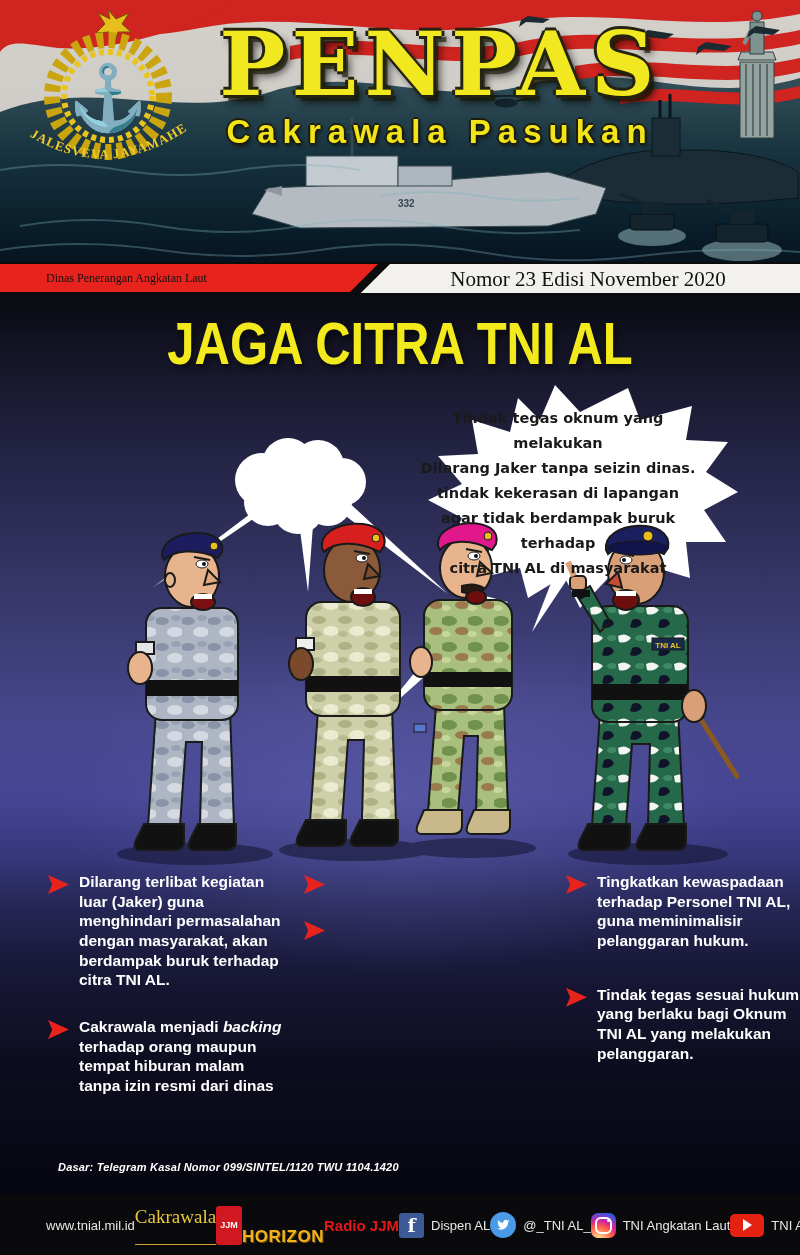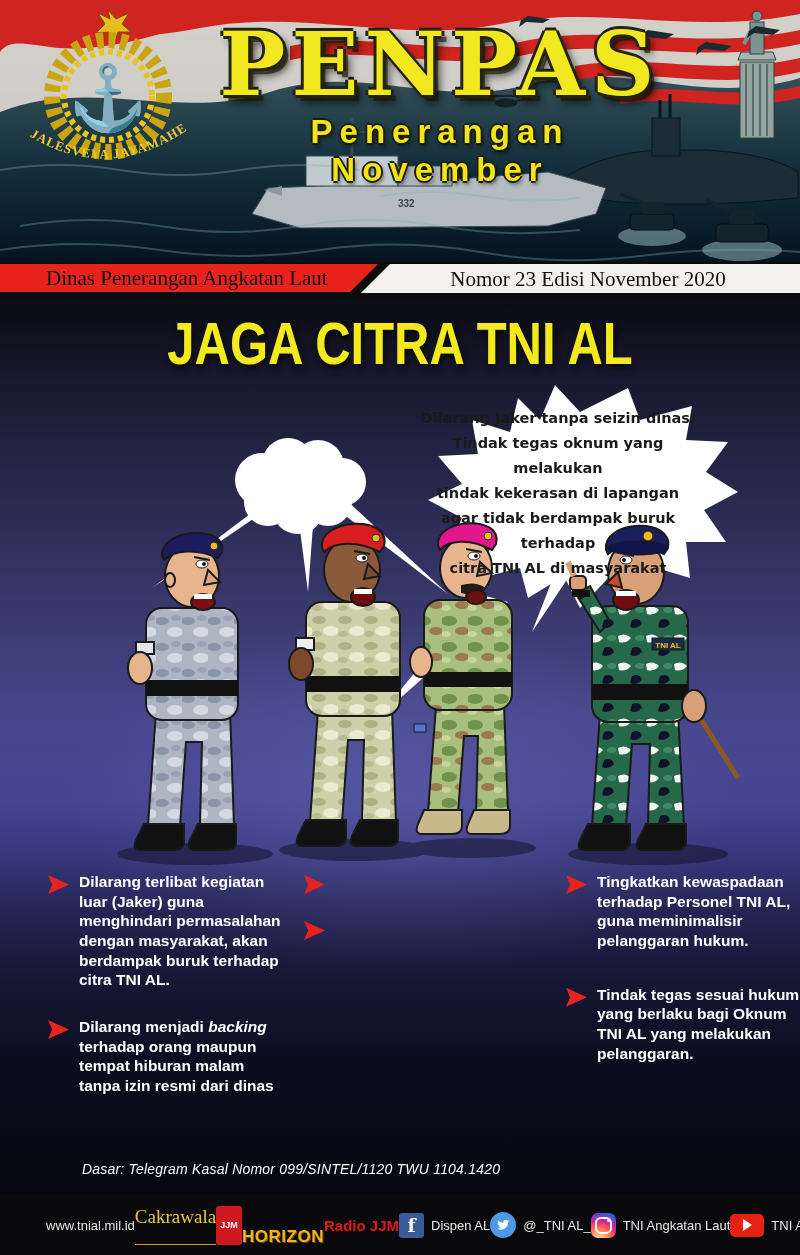--- a/index.html
+++ b/index.html
@@ -18,21 +18,21 @@
   #brand-sub{position:absolute;top:113px;left:205px;width:470px;text-align:center;
     font-weight:bold;font-size:33px;letter-spacing:7px;color:#f2e41a;
     text-shadow:-2px 0 #1c1c08,2px 0 #1c1c08,0 -2px #1c1c08,0 2px #1c1c08,2px 3px 4px rgba(0,0,0,.6);}
 
   
   #banner{position:absolute;top:262px;left:0;width:800px;height:31px;background:#f2f1ee;border-top:2px solid #0c0c0c;}
   #banner-black{position:absolute;top:0;left:0;width:390px;height:31px;background:#0c0c0c;
     clip-path:polygon(0 0,100% 0,92% 100%,0 100%);}
   #banner-red{position:absolute;top:0;left:0;width:378px;height:28px;background:#e8231d;
     clip-path:polygon(0 0,100% 0,92.6% 100%,0 100%);
-    font-family:"Liberation Serif",serif;font-size:21px;color:#111;
+    font-family:"Liberation Serif",serif;font-size:12px;color:#111;
     line-height:28px;padding-left:46px;box-sizing:border-box;}
   #banner-right{position:absolute;top:0;left:376px;width:424px;height:31px;text-align:center;
     font-family:"Liberation Serif",serif;font-size:21px;color:#111;line-height:30px;}
 
   
   #main{position:absolute;top:293px;left:0;width:800px;height:902px;
     background:
       radial-gradient(60% 28% at 50% 56%,rgba(105,105,180,.45),rgba(105,105,180,0) 70%),
       linear-gradient(180deg,#0a0a10 0%,#16162a 8%,#26264a 20%,#39396e 35%,#47478e 48%,
                       #454594 56%,#38387e 62%,#262656 68%,#181838 75%,#0d0d20 85%,#060610 100%);}
@@ -53,22 +53,22 @@
     grid-template-columns:234px 240px 238px;column-gap:8px;gap:22px;}
   .bullet-col{display:flex;flex-direction:column;}
   .bullet-item{display:flex;gap:10px;align-items:flex-start;}
   .arrow{flex:0 0 auto;width:21px;height:19px;margin-top:3px;background:#e8231d;
     clip-path:polygon(0 0,100% 50%,0 100%,20% 50%);
     filter:drop-shadow(1px 2px 1px rgba(0,0,0,.5));}
   .bullet-text{color:#fff;font-weight:bold;font-size:15.5px;line-height:1.27;}
   .bullet-text em{font-style:italic;}
   .gap1{margin-top:27px;} .gap2{margin-top:24px;} .gap3{margin-top:34px;}
 
-  #basis{position:absolute;top:868px;left:58px;color:#fff;font-weight:normal;
-    font-style:italic;font-size:14px;letter-spacing:.2px;margin-left:24px;}
+  #basis{position:absolute;top:868px;left:58px;color:#fff;font-weight:bold;
+    font-style:italic;font-size:11px;letter-spacing:.2px;}
 
   
   #bottombar{position:absolute;top:1195px;left:0;width:800px;height:60px;background:#0a0a0c;
     display:flex;align-items:center;justify-content:space-between;
     padding:0 46px;box-sizing:border-box;}
   .bar-item{display:flex;align-items:center;gap:7px;color:#e8e8e8;font-size:13px;white-space:nowrap;}
   .logo-cakrawala{font-family:"Liberation Serif",serif;font-size:19px;color:#e8c838;
     border-bottom:1px solid #caa52a;padding-bottom:16px;}
   .logo-jjm{width:26px;height:39px;background:#d01820;border-radius:3px;color:#fff;
     font-weight:bold;font-size:9px;display:flex;align-items:center;justify-content:center;}
@@ -179,21 +179,21 @@
         <circle cx="96" cy="88" r="56" fill="none" stroke="#caa50f" stroke-width="16" stroke-dasharray="7 5"></circle>
         <circle cx="96" cy="88" r="44" fill="none" stroke="#e8c41c" stroke-width="6" stroke-dasharray="5 4"></circle>
         <text x="96" y="112" text-anchor="middle" font-size="64" fill="#f2d024" stroke="#5a4a00" stroke-width="1">⚓</text>
         <path id="mottoArc" d="M14,126 Q96,178 178,120" fill="none"></path>
         <text font-size="13" font-weight="bold" fill="#f0c929" letter-spacing="1" style="font-family:'Liberation Serif',serif">
           <textPath href="#mottoArc" startOffset="4">JALESVEVA JAYAMAHE</textPath>
         </text>
       </g>
     </svg>
     <div id="brand">PENPAS</div>
-    <div id="brand-sub">Penerangan November</div>
+    <div id="brand-sub">Cakrawala Pasukan</div>
   </div>
 
   <div id="banner">
     <div id="banner-black"></div>
     <div id="banner-red">Dinas Penerangan Angkatan Laut</div>
     <div id="banner-right">Nomor 23 Edisi November 2020</div>
   </div>
 
   <div id="main">
     <div id="main-title">JAGA CITRA TNI AL</div>
@@ -345,36 +345,36 @@
         <circle cx="624" cy="180" r="2" fill="#111" stroke="none"></circle>
         <line x1="618" y1="172" x2="634" y2="176"></line>
 
         <path d="M606,170 C602,140 674,136 668,168 L664,174 C640,162 618,164 608,174 Z" fill="#1a1f5e"></path>
         <ellipse cx="638" cy="168" rx="30" ry="7" fill="#10144a" stroke-width="1"></ellipse>
         <circle cx="648" cy="156" r="5" fill="#e8bd1c" stroke-width="1"></circle>
       </g>
     </svg>
 
     <div id="big-bubble-text" class="bubble-text">
+      <div>Tindak tegas oknum yang melakukan</div>
       <div>Dilarang Jaker tanpa seizin dinas.</div>
-      <div>Tindak tegas oknum yang melakukan</div>
       <div>tindak kekerasan di lapangan</div>
       <div>agar tidak berdampak buruk terhadap</div>
       <div>citra TNI AL di masyarakat</div>
     </div>
 
     <div id="bullets">
       <div class="bullet-col">
         <div class="bullet-item">
           <div class="arrow"></div>
           <div class="bullet-text">Dilarang terlibat kegiatan luar (Jaker) guna menghindari permasalahan dengan masyarakat, akan berdampak buruk terhadap citra TNI AL.</div>
         </div>
         <div class="bullet-item gap1">
           <div class="arrow"></div>
-          <div class="bullet-text"><span>Dilarang menjadi </span><em>backing</em><span> terhadap orang maupun tempat hiburan malam tanpa izin resmi dari dinas</span></div>
+          <div class="bullet-text"><span>Cakrawala menjadi </span><em>backing</em><span> terhadap orang maupun tempat hiburan malam tanpa izin resmi dari dinas</span></div>
         </div>
       </div>
       <div class="bullet-col">
         <div class="bullet-item">
           <div class="arrow"></div>
         </div>
         <div class="bullet-item gap2">
           <div class="arrow"></div>
         </div>
       </div>

